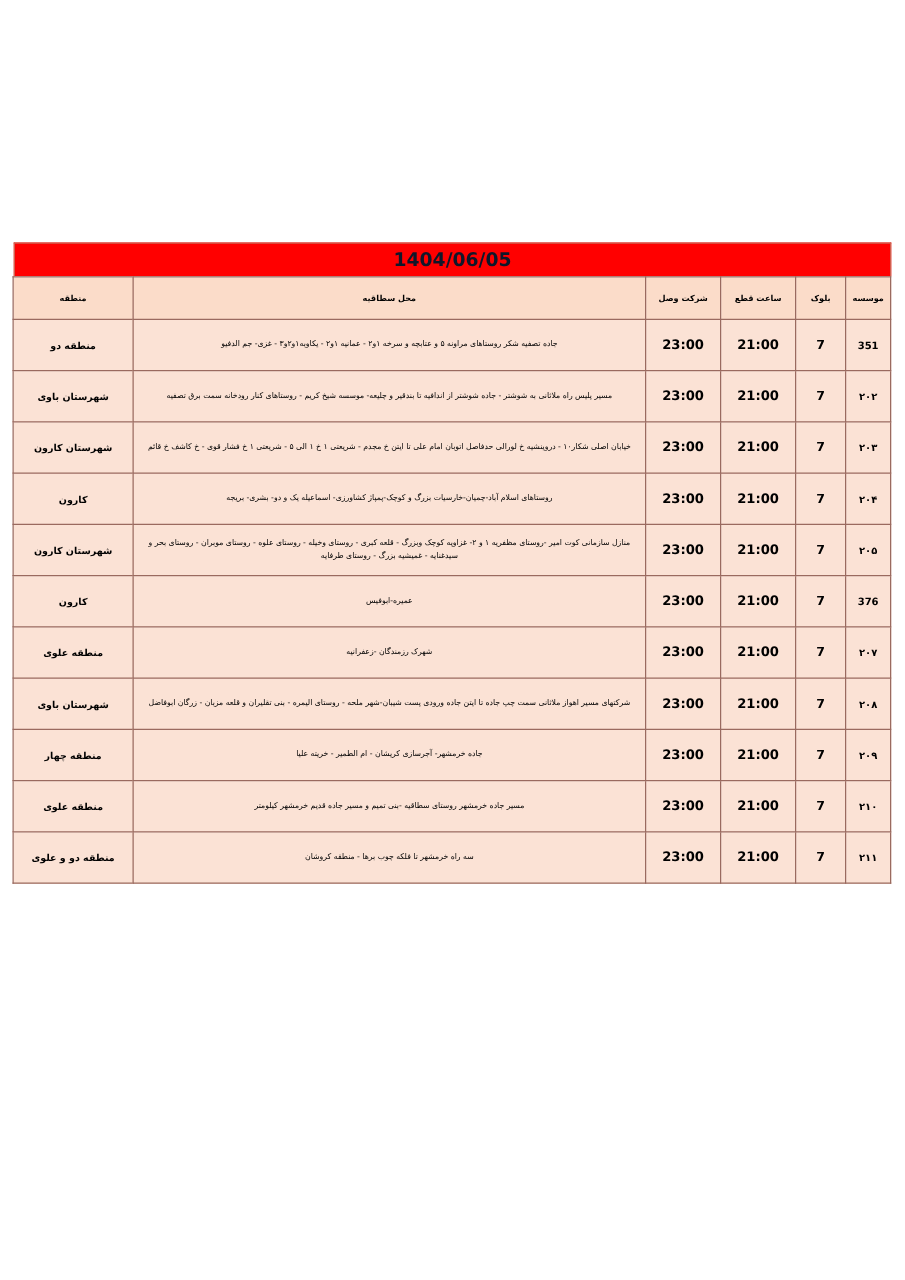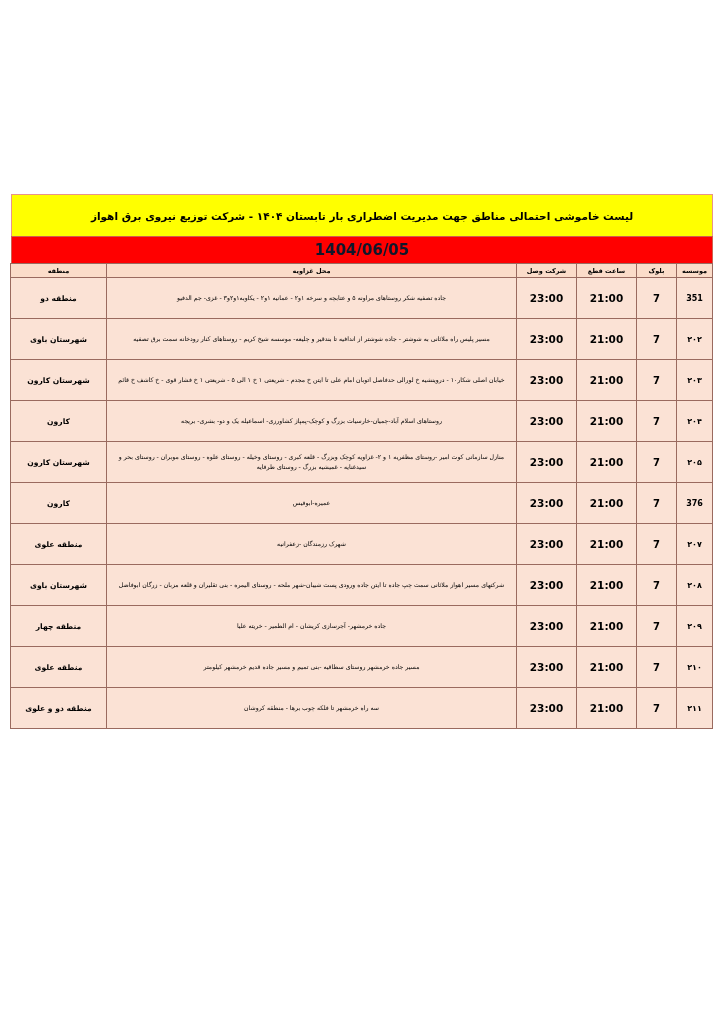--- a/index.html
+++ b/index.html
@@ -76,21 +76,21 @@
   }
   table.outage-table th,
   table.outage-table td {
     border: 1px solid #9a6a5f;
     background: #fbe2d5;
     color: #000000;
     padding: 0 3px;
     box-sizing: border-box;
   }
   table.outage-table thead th {
-    height: 14px;
+    height: 34px;
     font-size: 6.5px;
     font-weight: bold;
     text-align: center;
     vertical-align: middle;
     background: #fbdcc9;
   }
 
   
   col.c-radif  { width: 36px; }
   col.c-blok   { width: 40px; }
@@ -132,44 +132,41 @@
     font-weight: bold;
     direction: rtl;
   }
 </style>
 </head>
 <body>
 
 <div class="page">
   <div class="sheet">
 
-    <div class="title-banner">
-      <div class="title-banner-text">لیست خاموشی احتمالی مناطق جهت مدیریت اضطراری بار تابستان ۱۴۰۴ - شرکت توزیع نیروی برق اهواز</div>
-    </div>
 
     <div class="date-banner">
       <div class="date-banner-text">1404/06/05</div>
     </div>
 
     <table class="outage-table">
       <colgroup>
         <col class="c-radif">
         <col class="c-blok">
         <col class="c-ghat">
         <col class="c-vasl">
         <col class="c-mahal">
         <col class="c-mantaghe">
       </colgroup>
       <thead>
         <tr>
           <th>موسسه</th>
           <th>بلوک</th>
           <th>ساعت قطع</th>
           <th>شرکت وصل</th>
-          <th>محل غزاویه</th>
+          <th>محل سطاقیه</th>
           <th>منطقه</th>
         </tr>
       </thead>
       <tbody id="outage-body">
           <tr>
             <td class="cell-radif">351</td>
             <td class="cell-blok">7</td>
             <td class="cell-time">21:00</td>
             <td class="cell-time">23:00</td>
             <td class="cell-mahal">جاده تصفیه شکر روستاهای مراونه ۵ و عتابچه  و سرخه ۱و۲ - عمانیه ۱و۲ - یکاوبه۱و۲و۳ - غزی- جم الدفیو</td>

